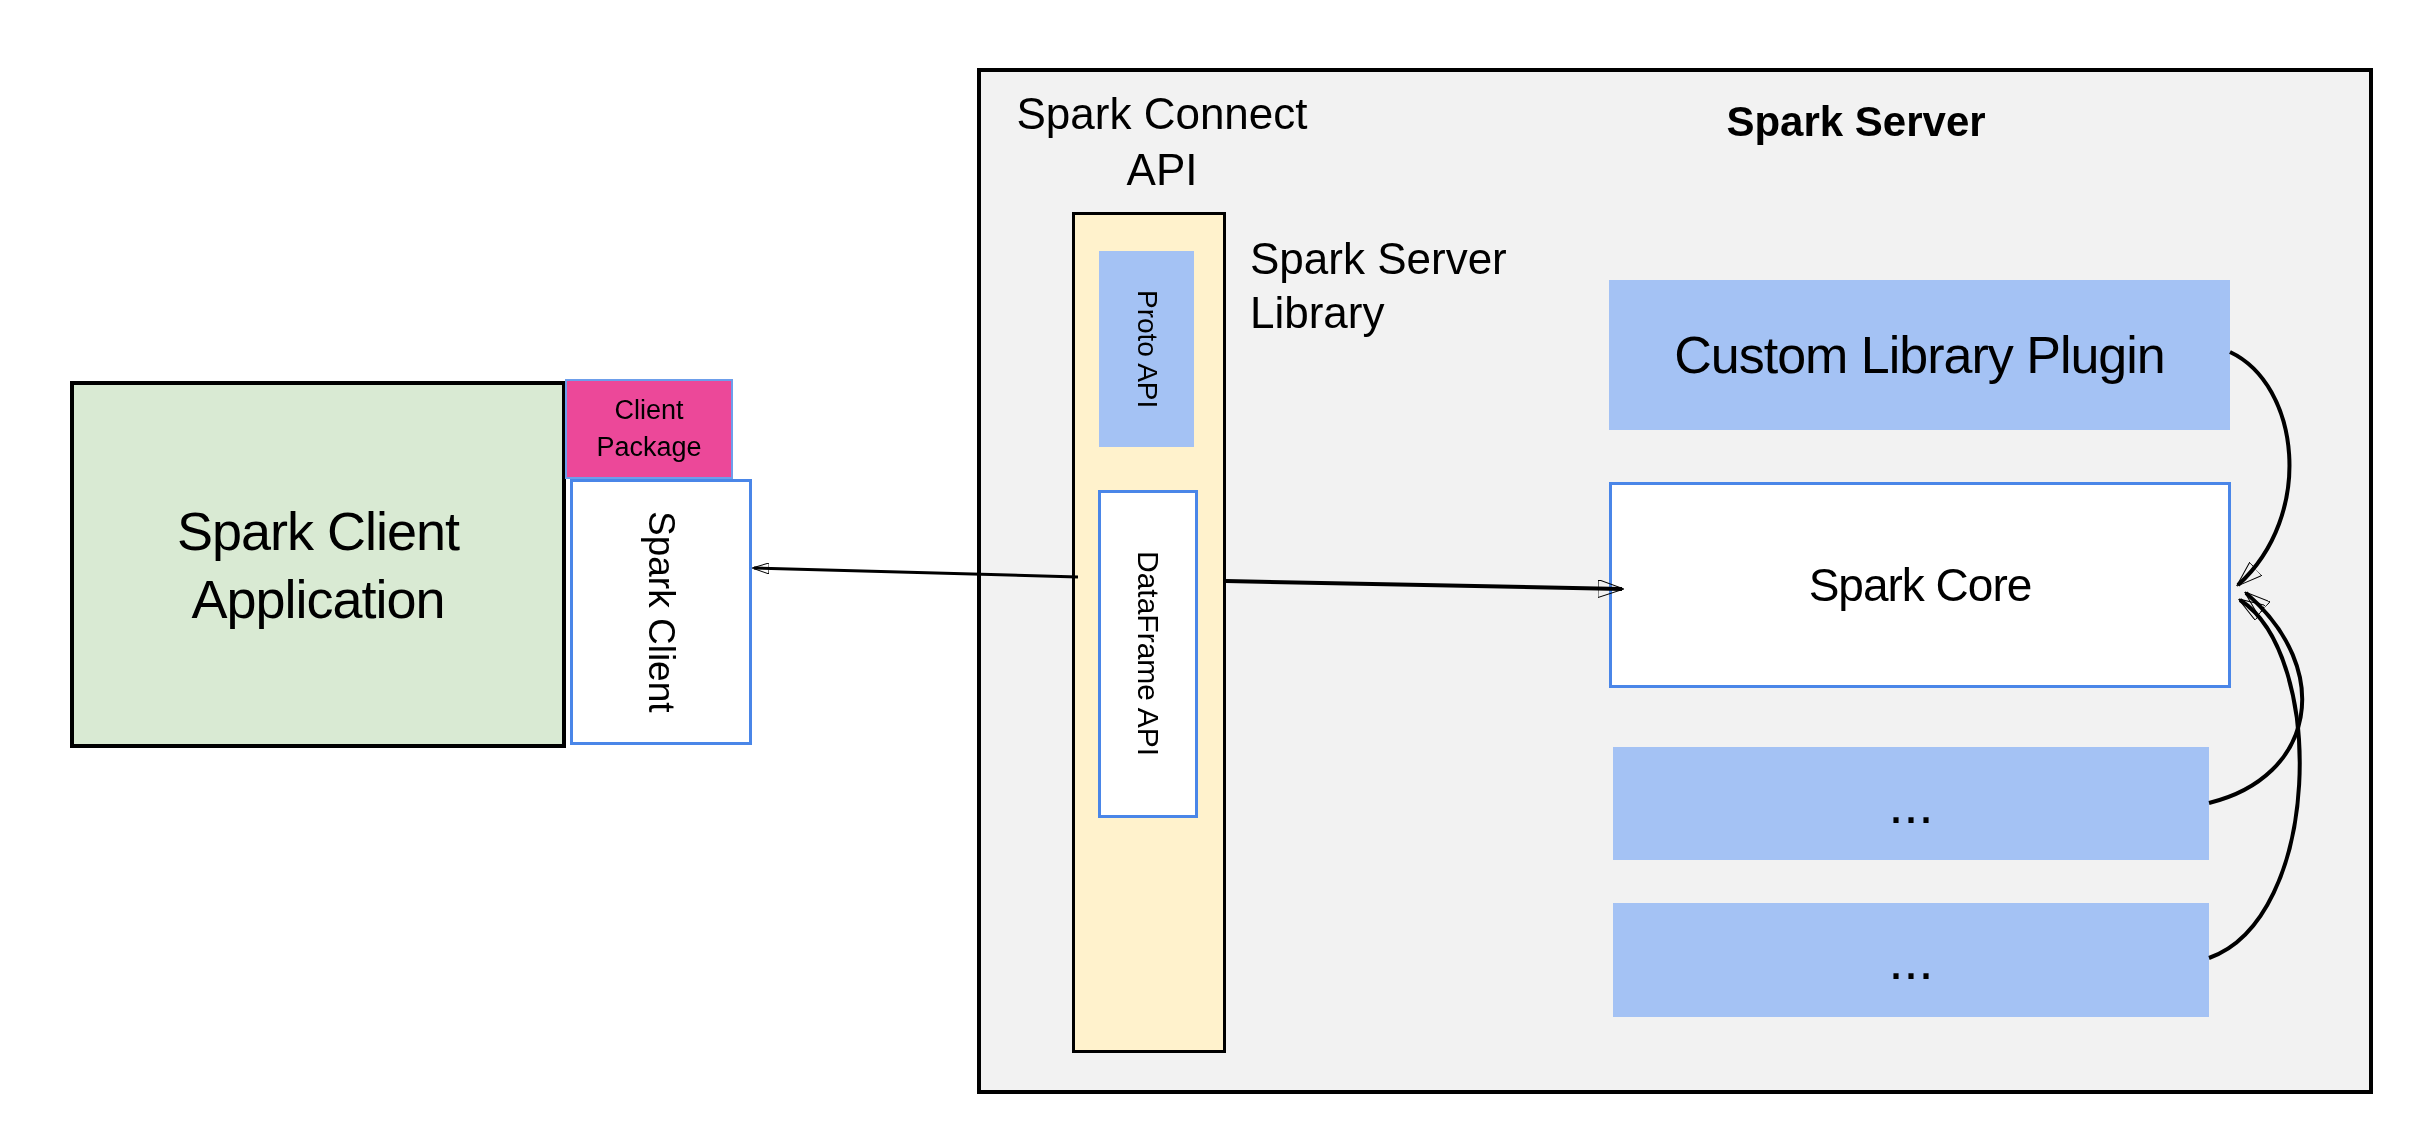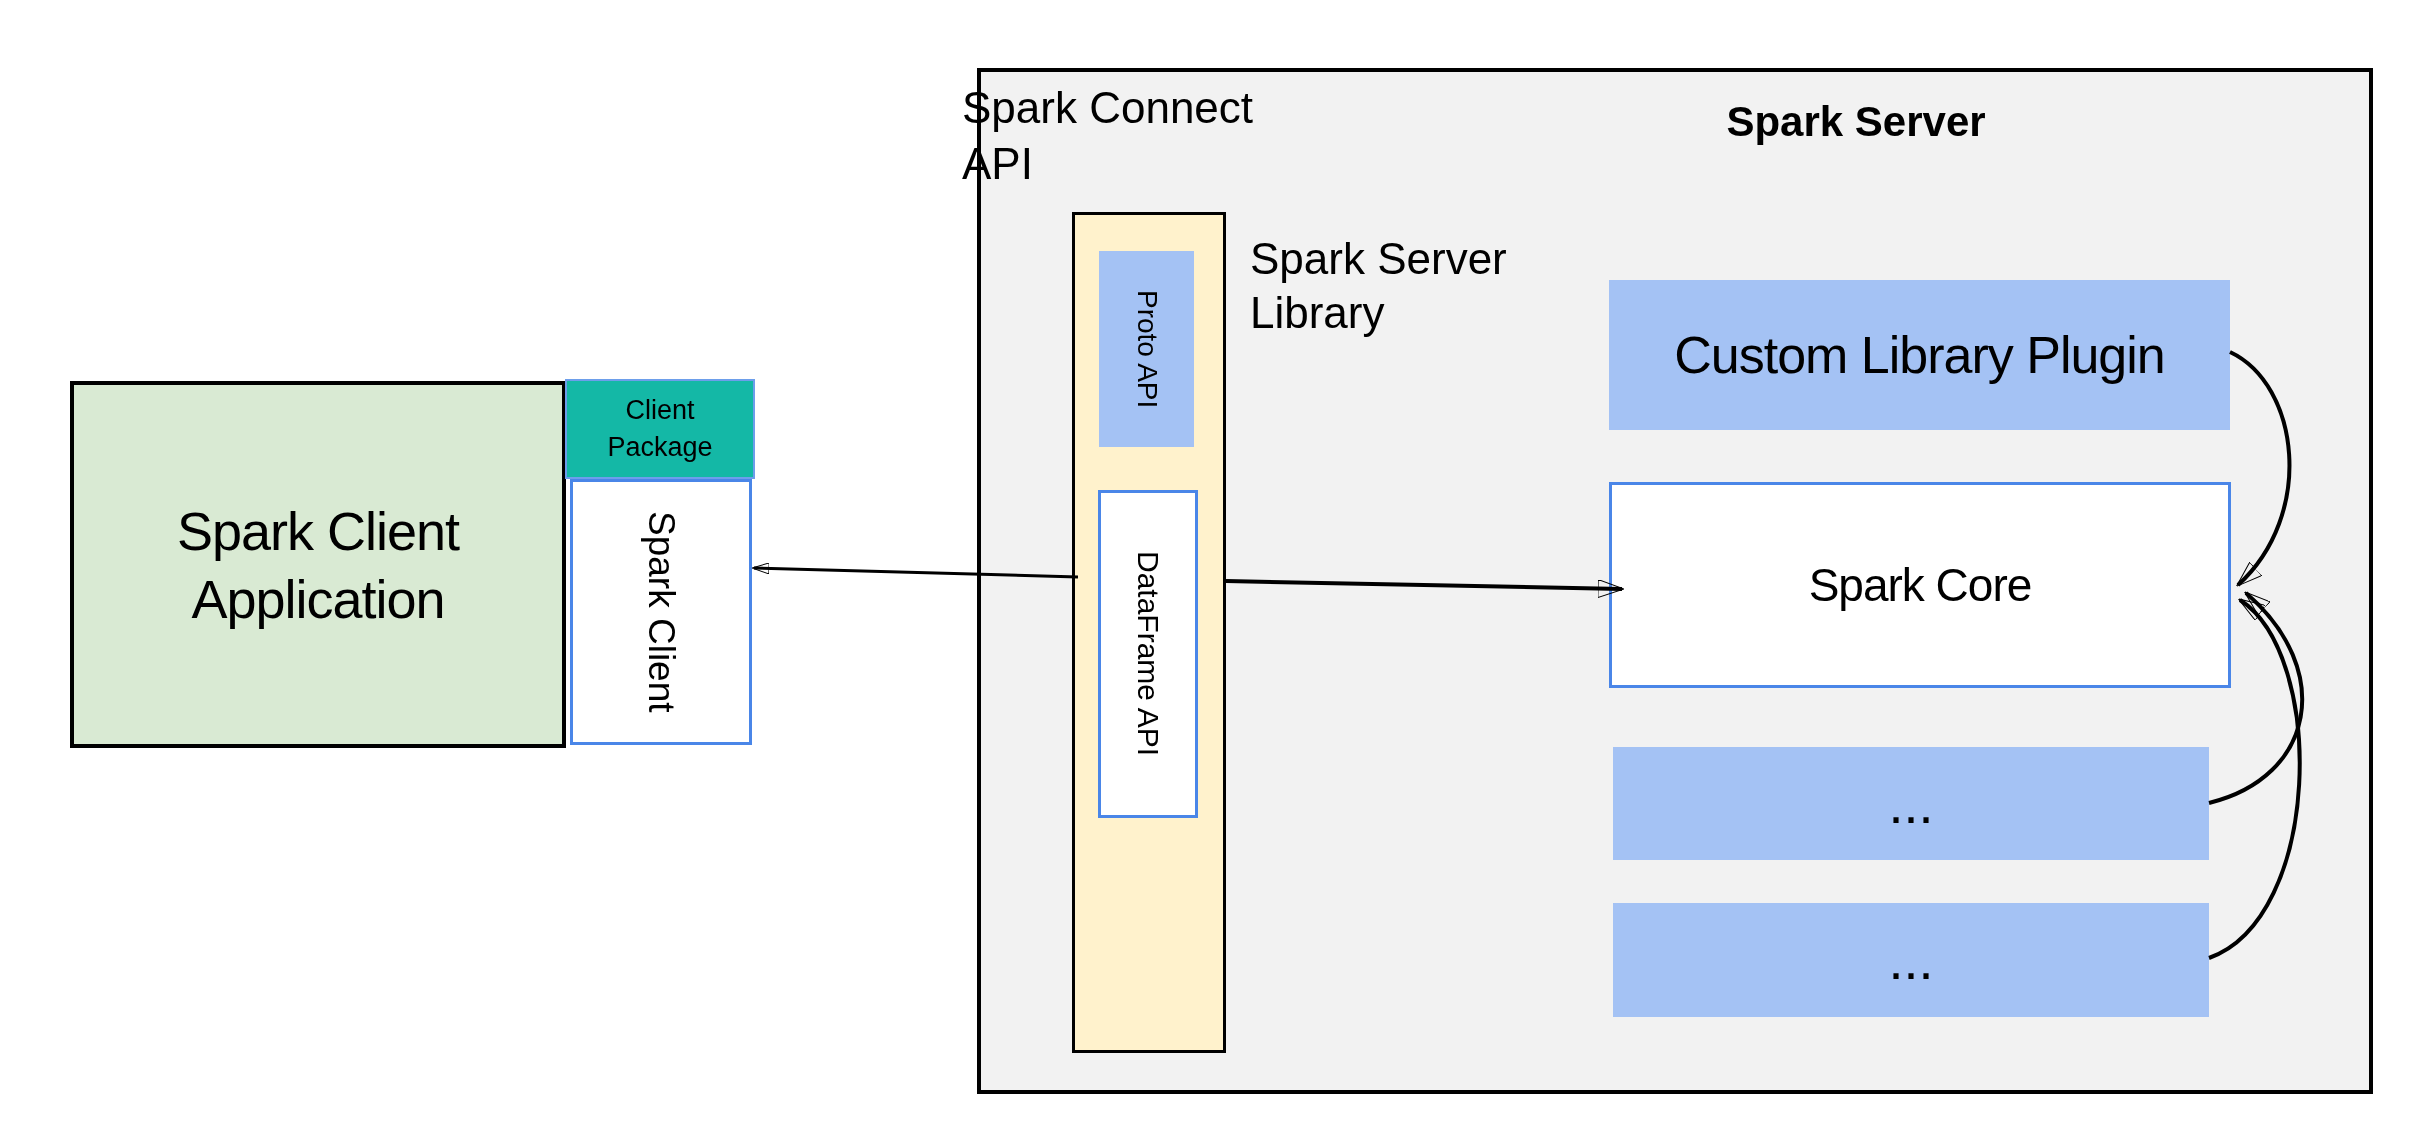--- a/index.html
+++ b/index.html
@@ -16,42 +16,42 @@
 
   
   .green-box{
     left:70px;top:381px;width:496px;height:367px;
     background:#d9ead3;border:4px solid #000000;
   }
   .green-box .label{
     width:100%;font-size:54px;line-height:68px;letter-spacing:-1px;
   }
   .client-package{
-    left:565px;top:379px;width:190px;height:100px;
-    background:#14b8a6;border:2px solid #6d9eeb;
+    left:565px;top:379px;width:168px;height:100px;
+    background:#ec4899;border:2px solid #6d9eeb;
   }
   .client-package .label{width:100%;font-size:27px;line-height:37px;}
   .spark-client-box{
     left:570px;top:479px;width:182px;height:266px;
     background:#ffffff;border:3px solid #4a86e8;
   }
   .vtext{
     writing-mode:vertical-rl;
     display:flex;align-items:center;justify-content:center;
     width:100%;height:100%;text-align:center;
   }
   .spark-client-box .vtext{font-size:37px;letter-spacing:0px;}
 
   
   .gray-box{
     left:977px;top:68px;width:1396px;height:1026px;
     background:#f2f2f2;border:4px solid #000000;
   }
   .connect-api-label{
-    left:962px;top:80px;width:400px;
+    left:962px;top:86px;width:400px;text-align:center;
     font-size:44px;line-height:56px;
   }
   .yellow-box{
     left:1072px;top:212px;width:154px;height:841px;
     background:#fff2cc;border:3px solid #000000;
   }
   .proto-api-box{
     left:1099px;top:251px;width:95px;height:196px;
     background:#a4c2f4;
   }

